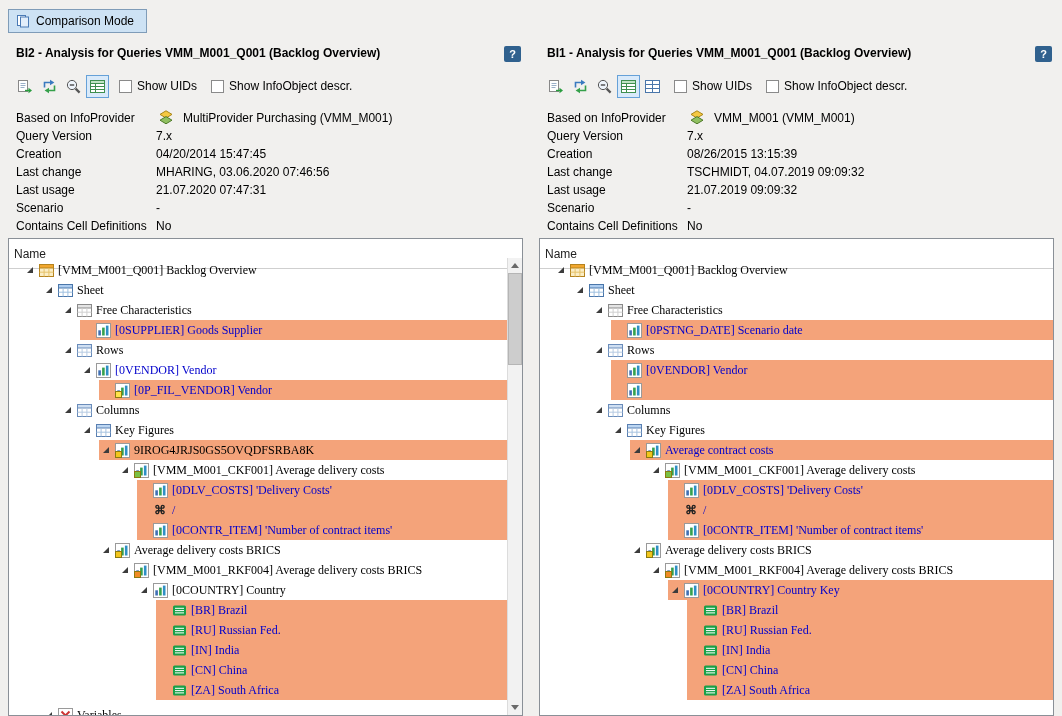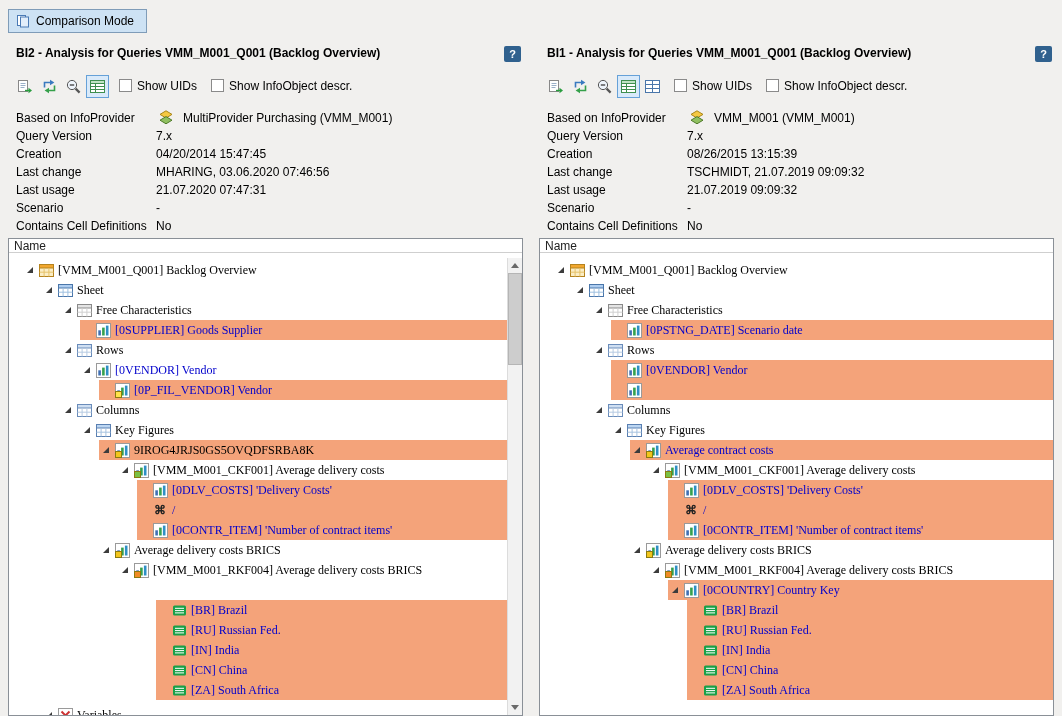--- a/index.html
+++ b/index.html
@@ -10,28 +10,28 @@
 .panels{display:flex;gap:16px;padding:13px 8px 0;height:683px;}
 .panel{width:519px;display:flex;flex-direction:column;}
 .panel-head{display:flex;justify-content:space-between;align-items:flex-start;padding:0 2px 0 8px;height:18px;}
 .panel-title{font-weight:bold;}
 .help-icon{width:17px;height:16px;background:#30618e;color:#fff;font-weight:bold;font-size:11px;border-radius:2px;display:flex;align-items:center;justify-content:center;}
 .toolbar{display:flex;align-items:center;margin:10px 0 0 6px;height:24px;}
 .tb-icons{display:flex;align-items:center;gap:1px;}
 .tool-btn{width:23px;height:23px;display:flex;align-items:center;justify-content:center;border:1px solid transparent;}
 .tool-btn.pressed{background:#d9eafa;border-color:#66a1d8;}
 .tb-cbs{display:flex;align-items:center;gap:14px;margin-left:10px;}
-.cb-group{display:flex;align-items:flex-start;gap:5px;}
+.cb-group{display:flex;align-items:center;gap:5px;}
 .checkbox{width:13px;height:13px;background:#fff;border:1px solid #8a8a8a;flex:none;}
 .props{margin:9px 0 5px 8px;}
 .prop-row{display:flex;align-items:flex-end;height:18px;}
 .prop-label{width:140px;flex:none;}
 .prop-value{display:flex;align-items:center;gap:5px;white-space:nowrap;}
 .tree-wrap{flex:1;border:1px solid #8a9097;background:#fff;position:relative;overflow:hidden;}
-.tree-header{height:14px;border-bottom:1px solid #cfcfcf;display:flex;align-items:center;padding-left:5px;color:#222;background:#fff;}
+.tree-header{height:30px;border-bottom:1px solid #cfcfcf;display:flex;align-items:center;padding-left:5px;color:#222;background:#fff;}
 .tree-body{position:absolute;top:19px;left:0;right:0;bottom:0;overflow:hidden;padding-top:2px;}
 .panel[data-panel="0"] .tree-body{right:15px;}
 .tree-row{height:20px;display:flex;align-items:stretch;}
 .tree-row.partial{margin-top:5px;}
 .indent{flex:none;}
 .band{flex:1;display:flex;align-items:center;min-width:0;}
 .band.hl{background:var(--hl,#f4a37a);}
 .expander{width:13px;flex:none;display:flex;align-items:center;justify-content:center;}
 .tri{width:0;height:0;border-left:6px solid transparent;border-bottom:6px solid #3c3c3c;}
 .node-icon{width:16px;height:15px;flex:none;display:flex;align-items:center;justify-content:center;margin:0 4px 0 2px;}
@@ -432,20 +432,34 @@
                   <rect x="6.1" y="4.6" width="2.6" height="7.9" fill="#35a14d"></rect>
                   <rect x="9.9" y="2.6" width="2.6" height="9.9" fill="#2f8fc5"></rect>
                   <rect x="0.5" y="8.5" width="6" height="6" fill="#f08a24" stroke="#8a7a10"></rect>
                 </svg>
               </span>
               <span class="node-label">[VMM_M001_RKF004] Average delivery costs BRICS</span>
             </span>
           </div>
           <div class="tree-row">
             <span class="indent" style="width: 128px;"></span>
+            <span class="band">
+              <span class="expander">
+                <span class="tri"></span>
+              </span>
+              <span class="node-icon">
+                <svg width="15" height="15" viewBox="0 0 15 15">
+                  <rect x="0.5" y="0.5" width="14" height="14" fill="#fff" stroke="#9a9a9a"></rect>
+                  <rect x="2.3" y="7.3" width="2.6" height="5.2" fill="#3f6fb4"></rect>
+                  <rect x="6.1" y="4.6" width="2.6" height="7.9" fill="#35a14d"></rect>
+                  <rect x="9.9" y="2.6" width="2.6" height="9.9" fill="#2f8fc5"></rect>
+                </svg>
+              </span>
+              <span class="node-label">[0COUNTRY] Country</span>
+            </span>
           </div>
           <div class="tree-row">
             <span class="indent" style="width: 147px;"></span>
             <span class="band hl">
               <span class="expander"></span>
               <span class="node-icon">
                 <svg width="15" height="15" viewBox="0 0 15 15">
                   <rect x="1" y="2.5" width="13" height="10" rx="1.5" fill="#18a048"></rect>
                   <line x1="3" y1="5.3" x2="12" y2="5.3" stroke="#fff"></line>
                   <line x1="3" y1="7.6" x2="12" y2="7.6" stroke="#fff"></line>
@@ -623,21 +637,21 @@
         </div>
         <div class="prop-row">
           <span class="prop-label">Creation</span>
           <span class="prop-value">
             <span>08/26/2015 13:15:39</span>
           </span>
         </div>
         <div class="prop-row">
           <span class="prop-label">Last change</span>
           <span class="prop-value">
-            <span>TSCHMIDT, 21.07.2019 09:09:32</span>
+            <span>TSCHMIDT, 04.07.2019 09:09:32</span>
           </span>
         </div>
         <div class="prop-row">
           <span class="prop-label">Last usage</span>
           <span class="prop-value">
             <span>21.07.2019 09:09:32</span>
           </span>
         </div>
         <div class="prop-row">
           <span class="prop-label">Scenario</span>

